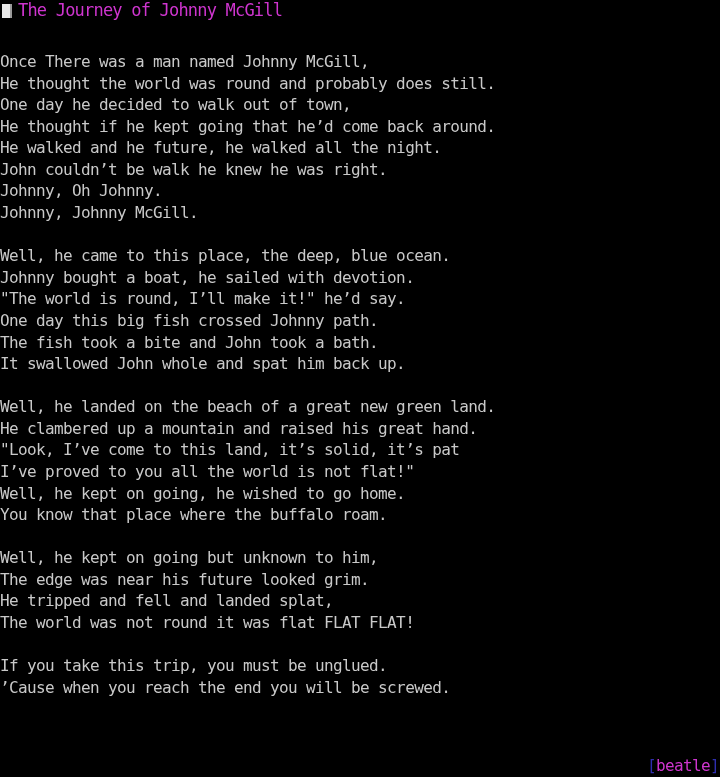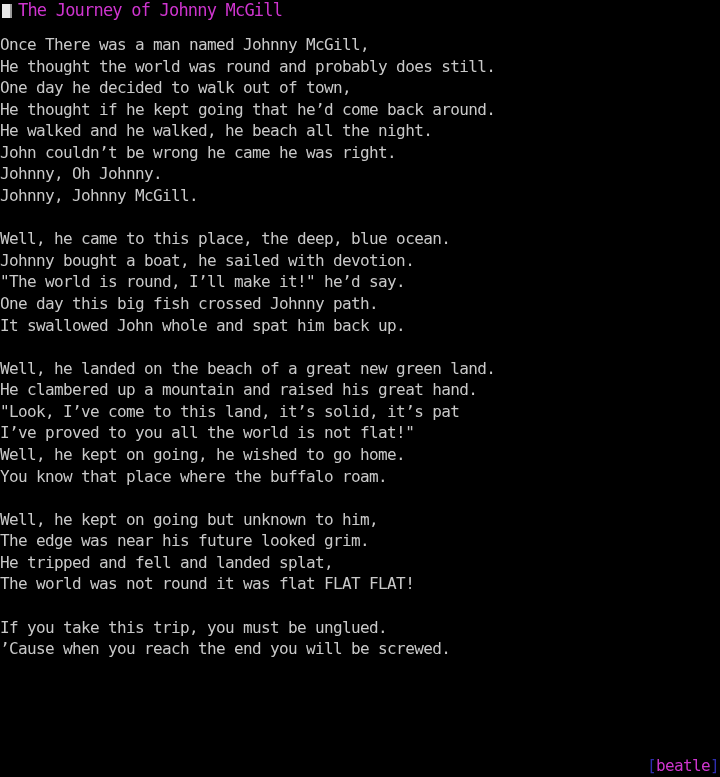--- a/index.html
+++ b/index.html
@@ -43,21 +43,21 @@
     width: 10px;
     height: 14px;
     margin-left: 2px;
     margin-right: 6px;
     background: var(--block);
     border-right: 2px solid #9a9a9a;
     vertical-align: -2px;
   }
   .lyrics {
     position: absolute;
-    top: 34px;
+    top: 51px;
     left: 0; right: 0;
   }
   .status-row {
     position: absolute;
     bottom: 0;
     right: 1px;
     height: 21.583px;
     line-height: 21.583px;
     white-space: pre;
   }
@@ -69,29 +69,30 @@
 
 <div class="screen">
 
   <div class="title-row"><span class="block-icon"></span><span>The Journey of Johnny McGill</span></div>
 
   <div class="lyrics">
       <div class="row">Once There was a man named Johnny McGill,</div>
       <div class="row">He thought the world was round and probably does still.</div>
       <div class="row">One day he decided to walk out of town,</div>
       <div class="row">He thought if he kept going that he’d come back around.</div>
-      <div class="row">He walked and he walked, he beach all the night.</div>
-      <div class="row">John couldn’t be wrong he came he was right.</div>
+      <div class="row">He walked and he future, he walked all the night.</div>
+      <div class="row">John couldn’t be walk he knew he was right.</div>
       <div class="row">Johnny, Oh Johnny.</div>
       <div class="row">Johnny, Johnny McGill.</div>
       <div class="row"></div>
       <div class="row">Well, he came to this place, the deep, blue ocean.</div>
       <div class="row">Johnny bought a boat, he sailed with devotion.</div>
       <div class="row">"The world is round, I’ll make it!" he’d say.</div>
       <div class="row">One day this big fish crossed Johnny path.</div>
+      <div class="row">The fish took a bite and John took a bath.</div>
       <div class="row">It swallowed John whole and spat him back up.</div>
       <div class="row"></div>
       <div class="row">Well, he landed on the beach of a great new green land.</div>
       <div class="row">He clambered up a mountain and raised his great hand.</div>
       <div class="row">"Look, I’ve come to this land, it’s solid, it’s pat</div>
       <div class="row">I’ve proved to you all the world is not flat!"</div>
       <div class="row">Well, he kept on going, he wished to go home.</div>
       <div class="row">You know that place where the buffalo roam.</div>
       <div class="row"></div>
       <div class="row">Well, he kept on going but unknown to him,</div>

